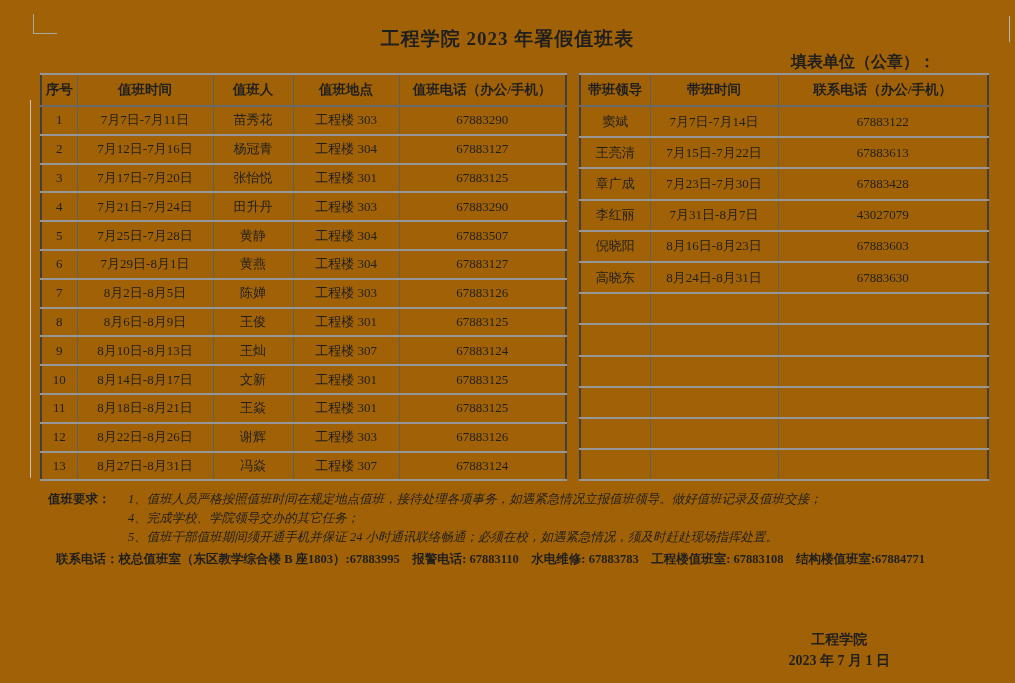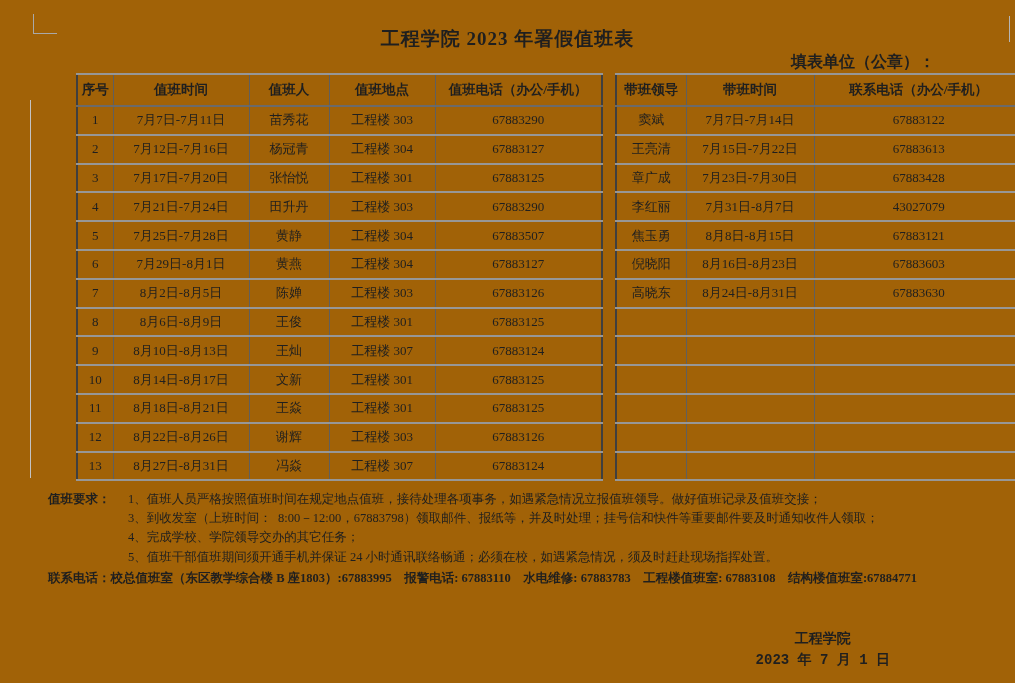--- a/index.html
+++ b/index.html
@@ -18,44 +18,44 @@
     position:absolute; top:26px; left:0; width:100%; margin:0;
     text-align:center; font-size:19px; font-weight:bold; letter-spacing:1px;
   }
   .form-unit {
     position:absolute; top:52px; right:80px;
     font-size:16px; font-weight:bold;
   }
 
   .tables { position:absolute; left:40px; top:73px; display:flex; gap:12px; }
   table.duty-table { border-collapse:collapse; table-layout:fixed; }
-  table.duty-table.left  { width:525px;margin-left:36px; }
+  table.duty-table.left  { width:525px; }
   table.duty-table.right { width:408px; }
   .duty-table th, .duty-table td {
     border-left:1px solid #5f5f5f; border-right:1px solid #5f5f5f;
     border-top:2px solid #979797; border-bottom:2px solid #979797;
     text-align:center; vertical-align:middle;
     padding:0 2px; overflow:hidden; white-space:nowrap;
   }
   table.duty-table { border:2px solid #3f3f3f; }
   .duty-table th { font-size:13.5px; font-weight:bold; height:30px; border-bottom:2px solid #6a6a6a; }
   .duty-table td { font-size:13px; height:26.8px; }
 
   .footer { position:absolute; left:48px; top:482px; width:940px; font-size:12.5px; }
   .footer .line { white-space:pre-wrap; line-height:19px; }
   .bold { font-weight:bold; }
   .lbl { font-weight:bold; }
   .req-row { display:flex; align-items:flex-start; margin-top:8px; }
   .req-row .lbl { width:80px; flex:0 0 80px; line-height:19px; }
-  .req-items { width:860px; }
+  .req-items { width:860px;font-style:italic; }
   .req-items .req-item { white-space:pre-wrap; line-height:19.2px; }
-  .contacts { margin-top:2px; }
+  .contacts { margin-top:2px;margin-left:8px; }
 
   .signature { position:absolute; right:125px; bottom:12px; text-align:center;
-    font-size:14px; font-weight:bold; line-height:21px;font-family:Liberation Mono, monospace; }
+    font-size:14px; font-weight:bold; line-height:21px; }
 </style>
 </head>
 <body>
 
 <div class="page">
   <div class="crop-mark tl"></div>
   <div class="crop-mark tr"></div>
   <div class="margin-line"></div>
 
   <h1 class="title">工程学院 2023 年署假值班表</h1>
@@ -201,25 +201,20 @@
             <td>章广成</td>
             <td>7月23日-7月30日</td>
             <td>67883428</td>
           </tr>
           <tr>
             <td>李红丽</td>
             <td>7月31日-8月7日</td>
             <td>43027079</td>
           </tr>
           <tr>
-            <td>焦玉勇</td>
-            <td>8月8日-8月15日</td>
-            <td>67883121</td>
-          </tr>
-          <tr>
             <td>倪晓阳</td>
             <td>8月16日-8月23日</td>
             <td>67883603</td>
           </tr>
           <tr>
             <td>高晓东</td>
             <td>8月24日-8月31日</td>
             <td>67883630</td>
           </tr>
           <tr>
@@ -254,21 +249,20 @@
           </tr>
         </tbody>
       </table>
   </div>
 
   <div class="footer">
     <div class="req-row">
       <span class="lbl">值班要求：</span>
       <div class="req-items">
           <div class="req-item">1、值班人员严格按照值班时间在规定地点值班，接待处理各项事务，如遇紧急情况立报值班领导。做好值班记录及值班交接；</div>
-          <div class="req-item">3、到收发室（上班时间：  8:00－12:00，67883798）领取邮件、报纸等，并及时处理；挂号信和快件等重要邮件要及时通知收件人领取；</div>
           <div class="req-item">4、完成学校、学院领导交办的其它任务；</div>
           <div class="req-item">5、值班干部值班期间须开通手机并保证 24 小时通讯联络畅通；必须在校，如遇紧急情况，须及时赶赴现场指挥处置。</div>
         </div>
     </div>
     <div class="line bold contacts"><span class="lbl">联系电话：</span><span>校总值班室（东区教学综合楼 B 座1803）:67883995    报警电话: 67883110    水电维修: 67883783    工程楼值班室: 67883108    结构楼值班室:67884771</span></div>
   </div>
 
   <div class="signature">
     <div>工程学院</div>
     <div>2023 年 7 月 1 日</div>

